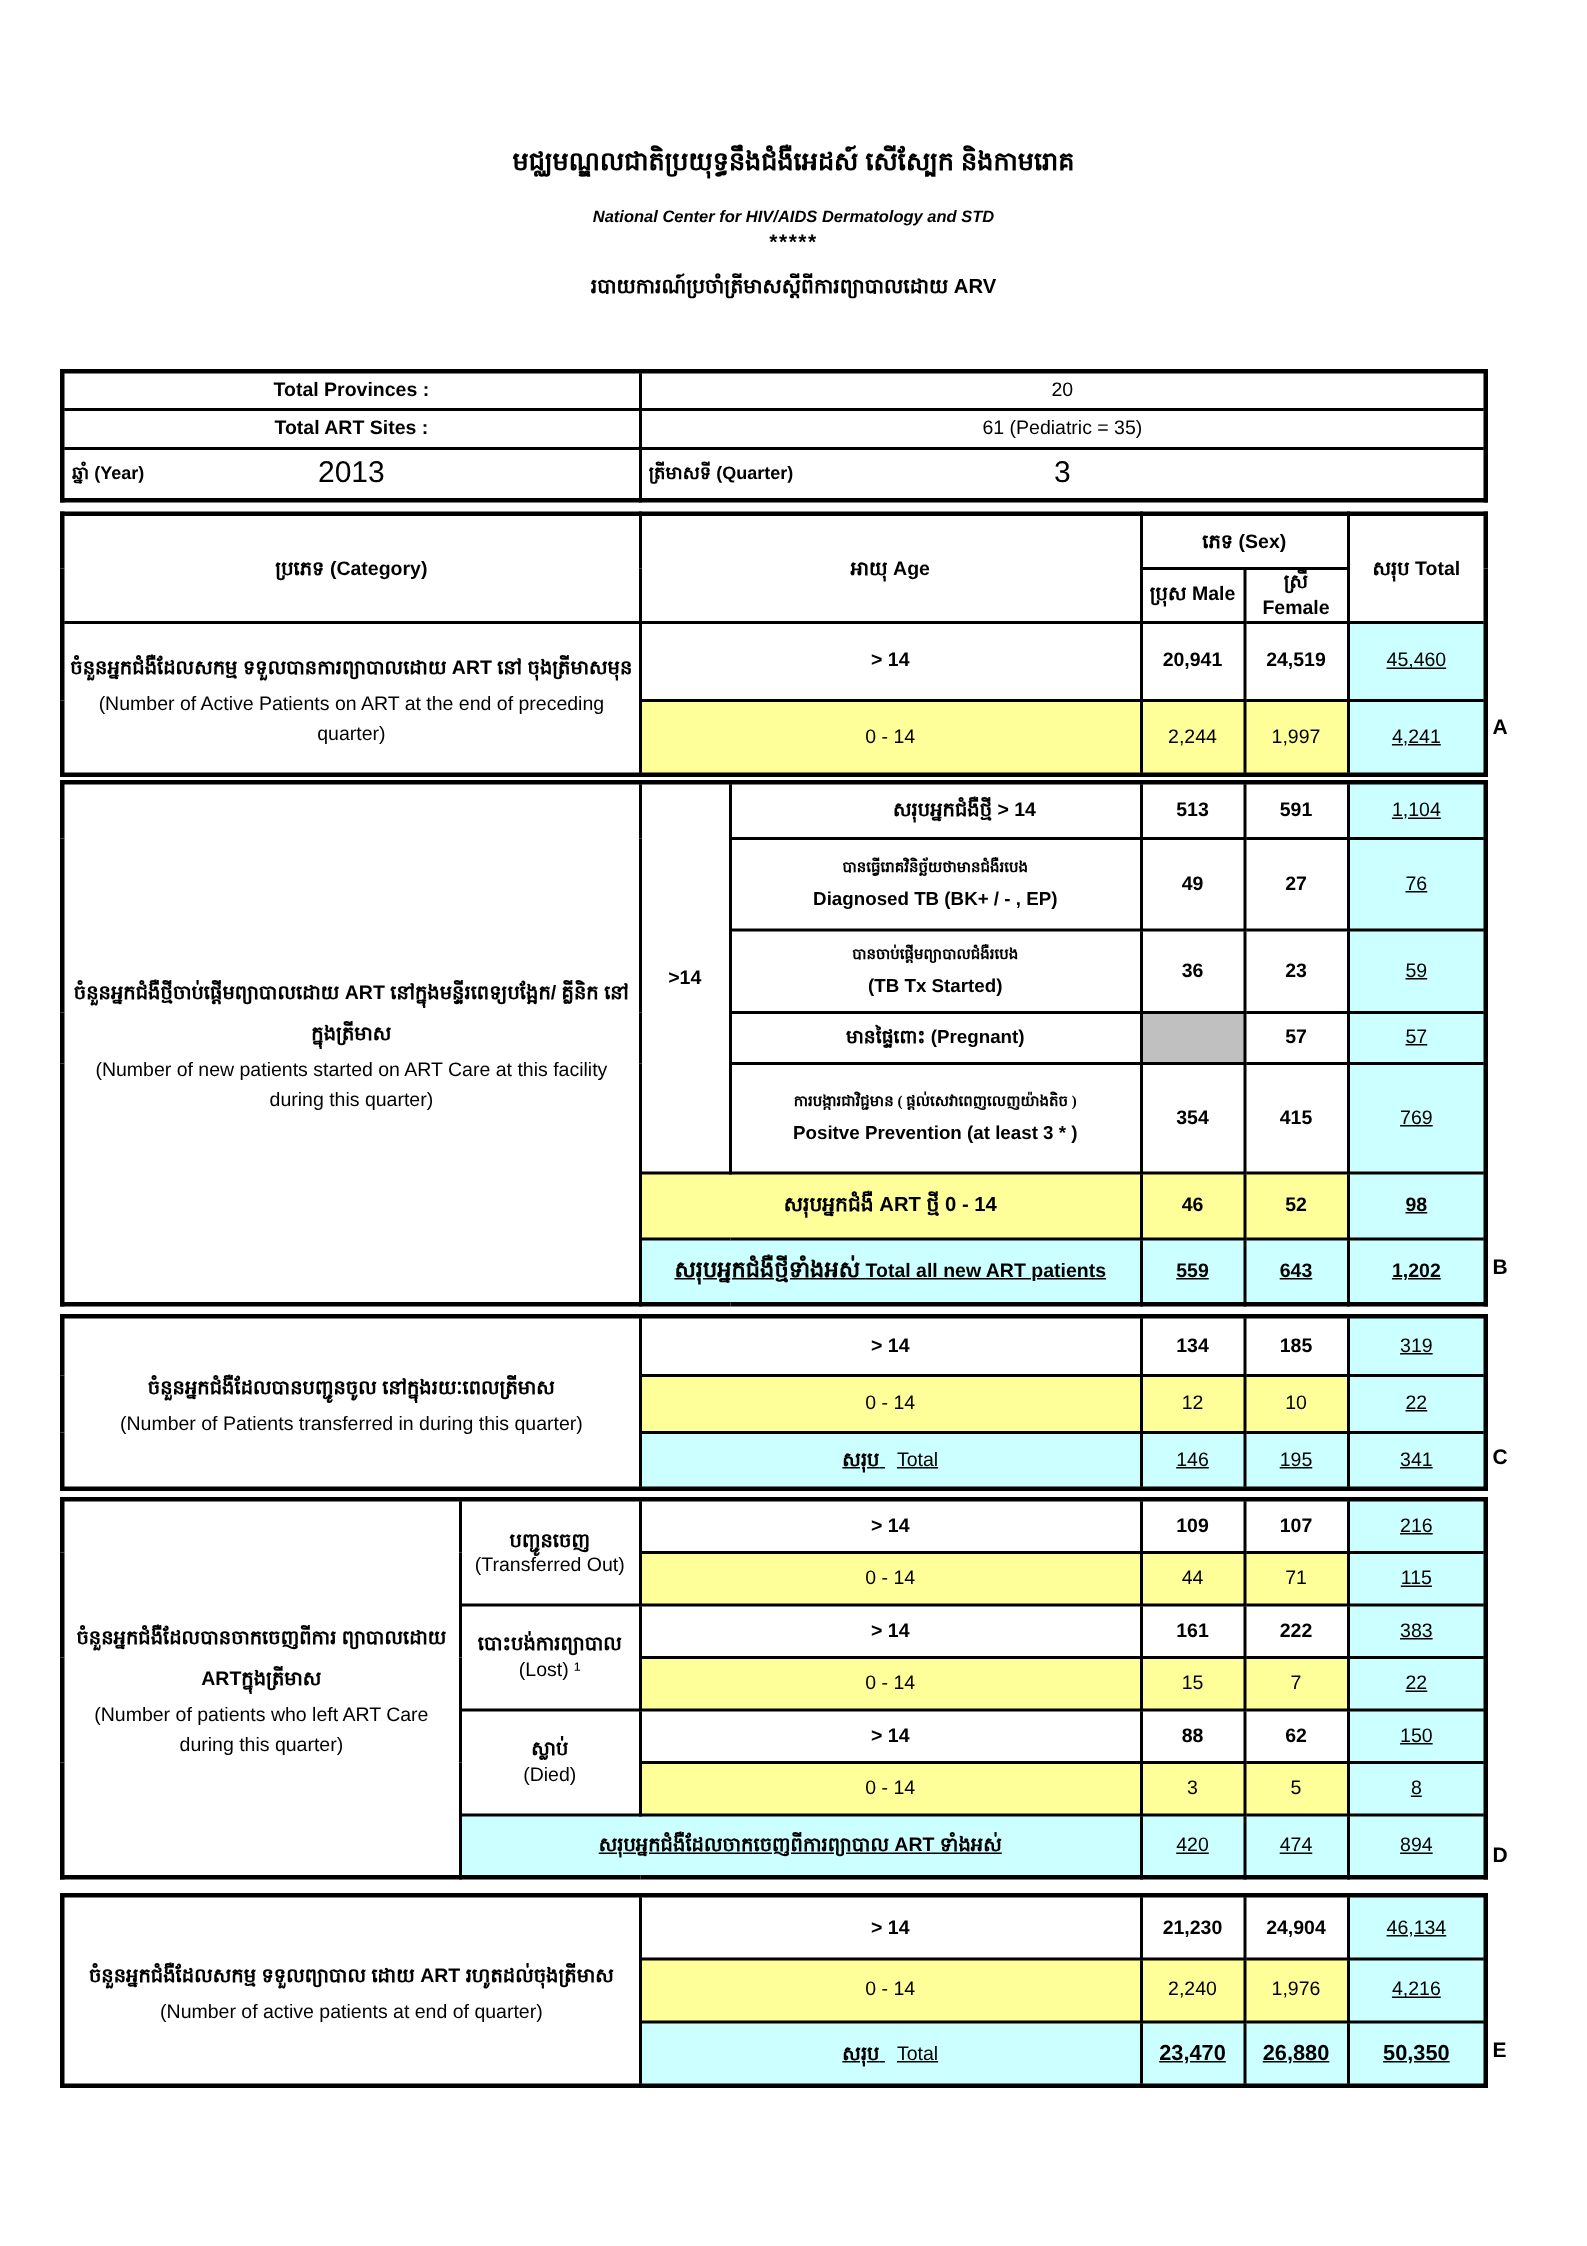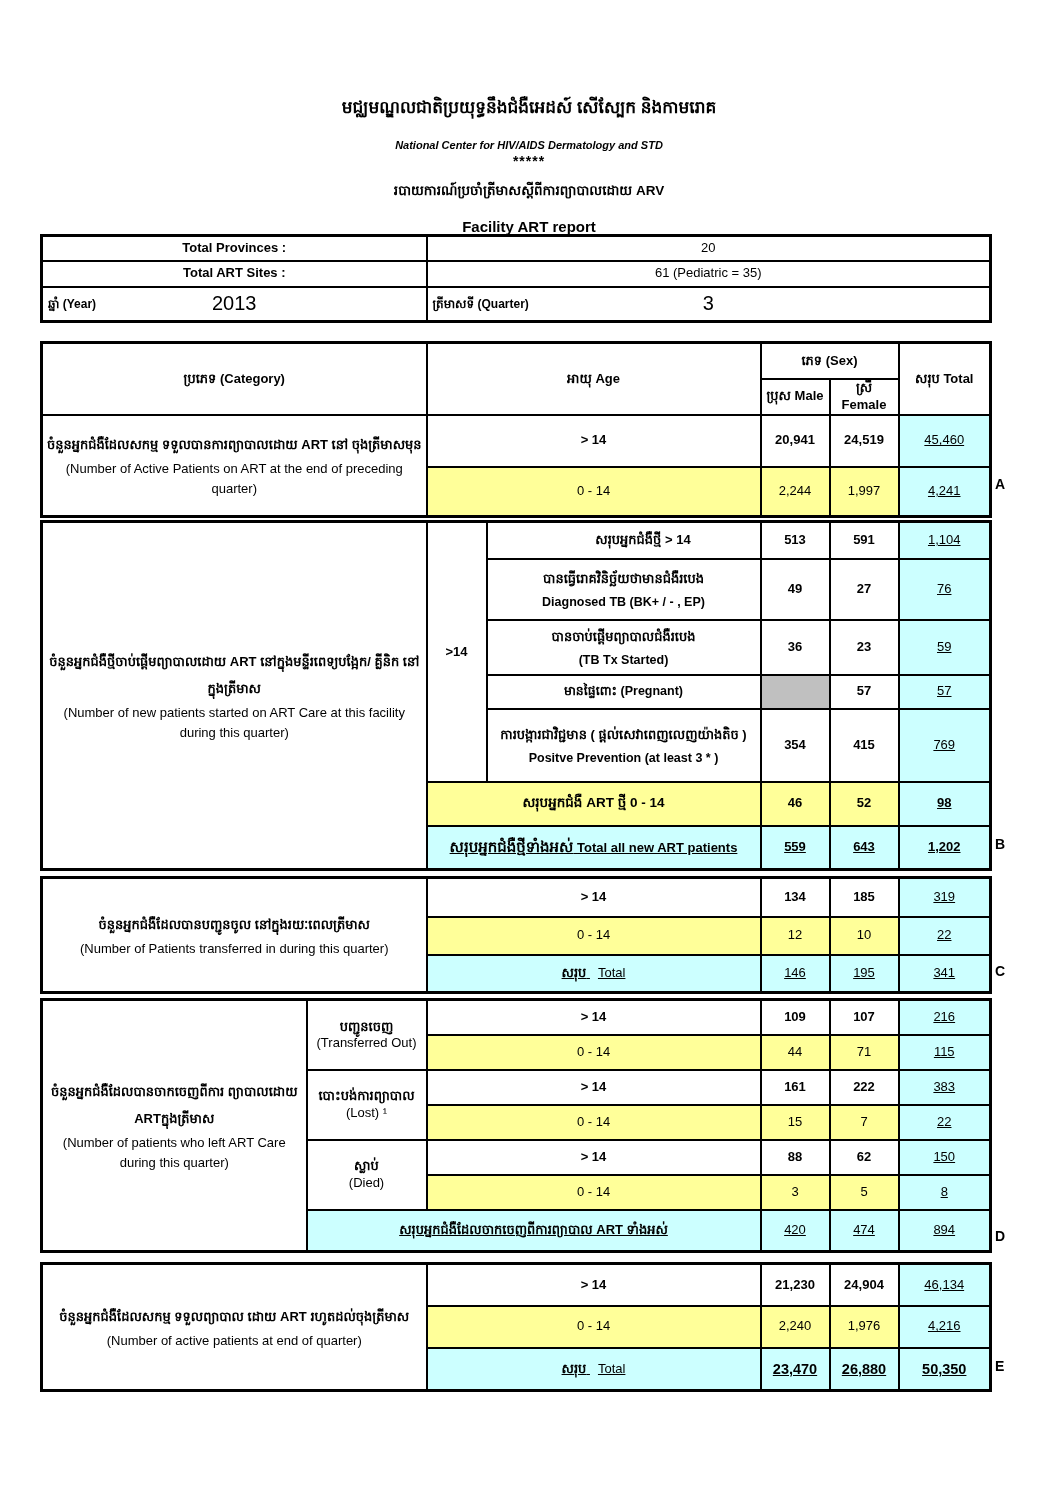--- a/index.html
+++ b/index.html
@@ -32,35 +32,34 @@
   .cat .en { line-height: 1.55; }
   .sublbl { text-align:left; padding-left:5px; font-size:12.5px; line-height:1.9; }
   .sublbl .km { font-weight:bold; }
   .hdrcell { font-size: 12px; font-weight: bold; }
   .marker { position:absolute; left:995px; font-weight:bold; font-size:14px; }
   .infoLabel { text-align:left; font-weight:bold; font-size:15.5px; padding-left:5px; }
   .infoValue { font-size:14.5px; }
   .inlineLbl { position:absolute; left:5px; top:50%; transform:translateY(-50%); font-size:12px; font-weight:bold; }
   .bigVal { font-size:20px; }
   .relcell { position:relative; }
-  .two-line .l1 { font-weight:bold; font-size:13px; line-height:2.0; }
+  .two-line .l1 { font-weight:bold; font-size:10px; line-height:2.0;font-family:Liberation Serif, serif; }
   .two-line .l2 { font-weight:bold; font-size:12.5px; line-height:1.6; }
 </style>
 </head>
 <body>
 
 <div class="page">
 
   <div class="hline b" style="top:96px; font-size:17px;">មជ្ឈមណ្ឌលជាតិប្រយុទ្ធនឹងជំងឺអេដស៍ សើស្បែក និងកាមរោគ</div>
   <div class="hline b" style="top:139px; font-size:11px;font-style:italic;">National Center for HIV/AIDS Dermatology and STD</div>
   <div class="hline b" style="top:153px; font-size:14px; letter-spacing:1px;">*****</div>
   <div class="hline b" style="top:182px; font-size:13.5px;">របាយការណ៍ប្រចាំត្រីមាសស្ដីពីការព្យាបាលដោយ ARV</div>
-  <div class="hline b" style="top:218px; font-size:15px;">Facility ART report</div>
-
-  <table class="t" style="top:234px;">
+
+  <table class="t" style="top:246px;">
     <colgroup>
         <col style="width:385px">
         <col style="width:564px">
       </colgroup>
     <tbody>
         <tr style="height:25px">
       <td class="infoLabel">Total Provinces :</td>
       <td class="infoValue">20</td>
     </tr>
     <tr style="height:26px">

